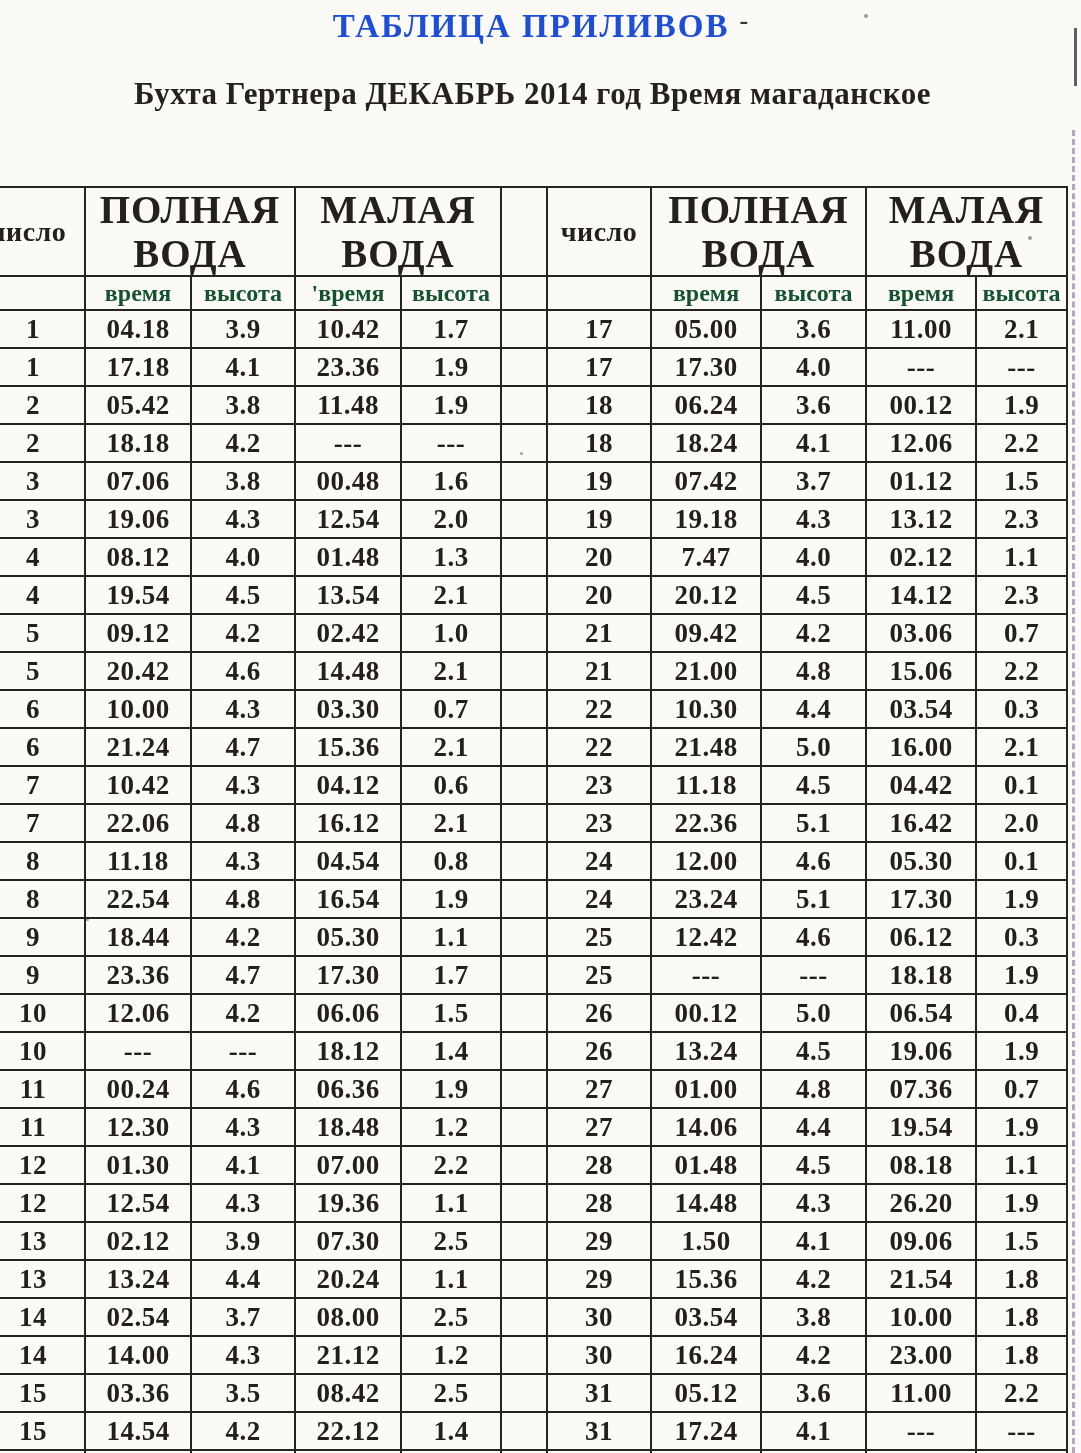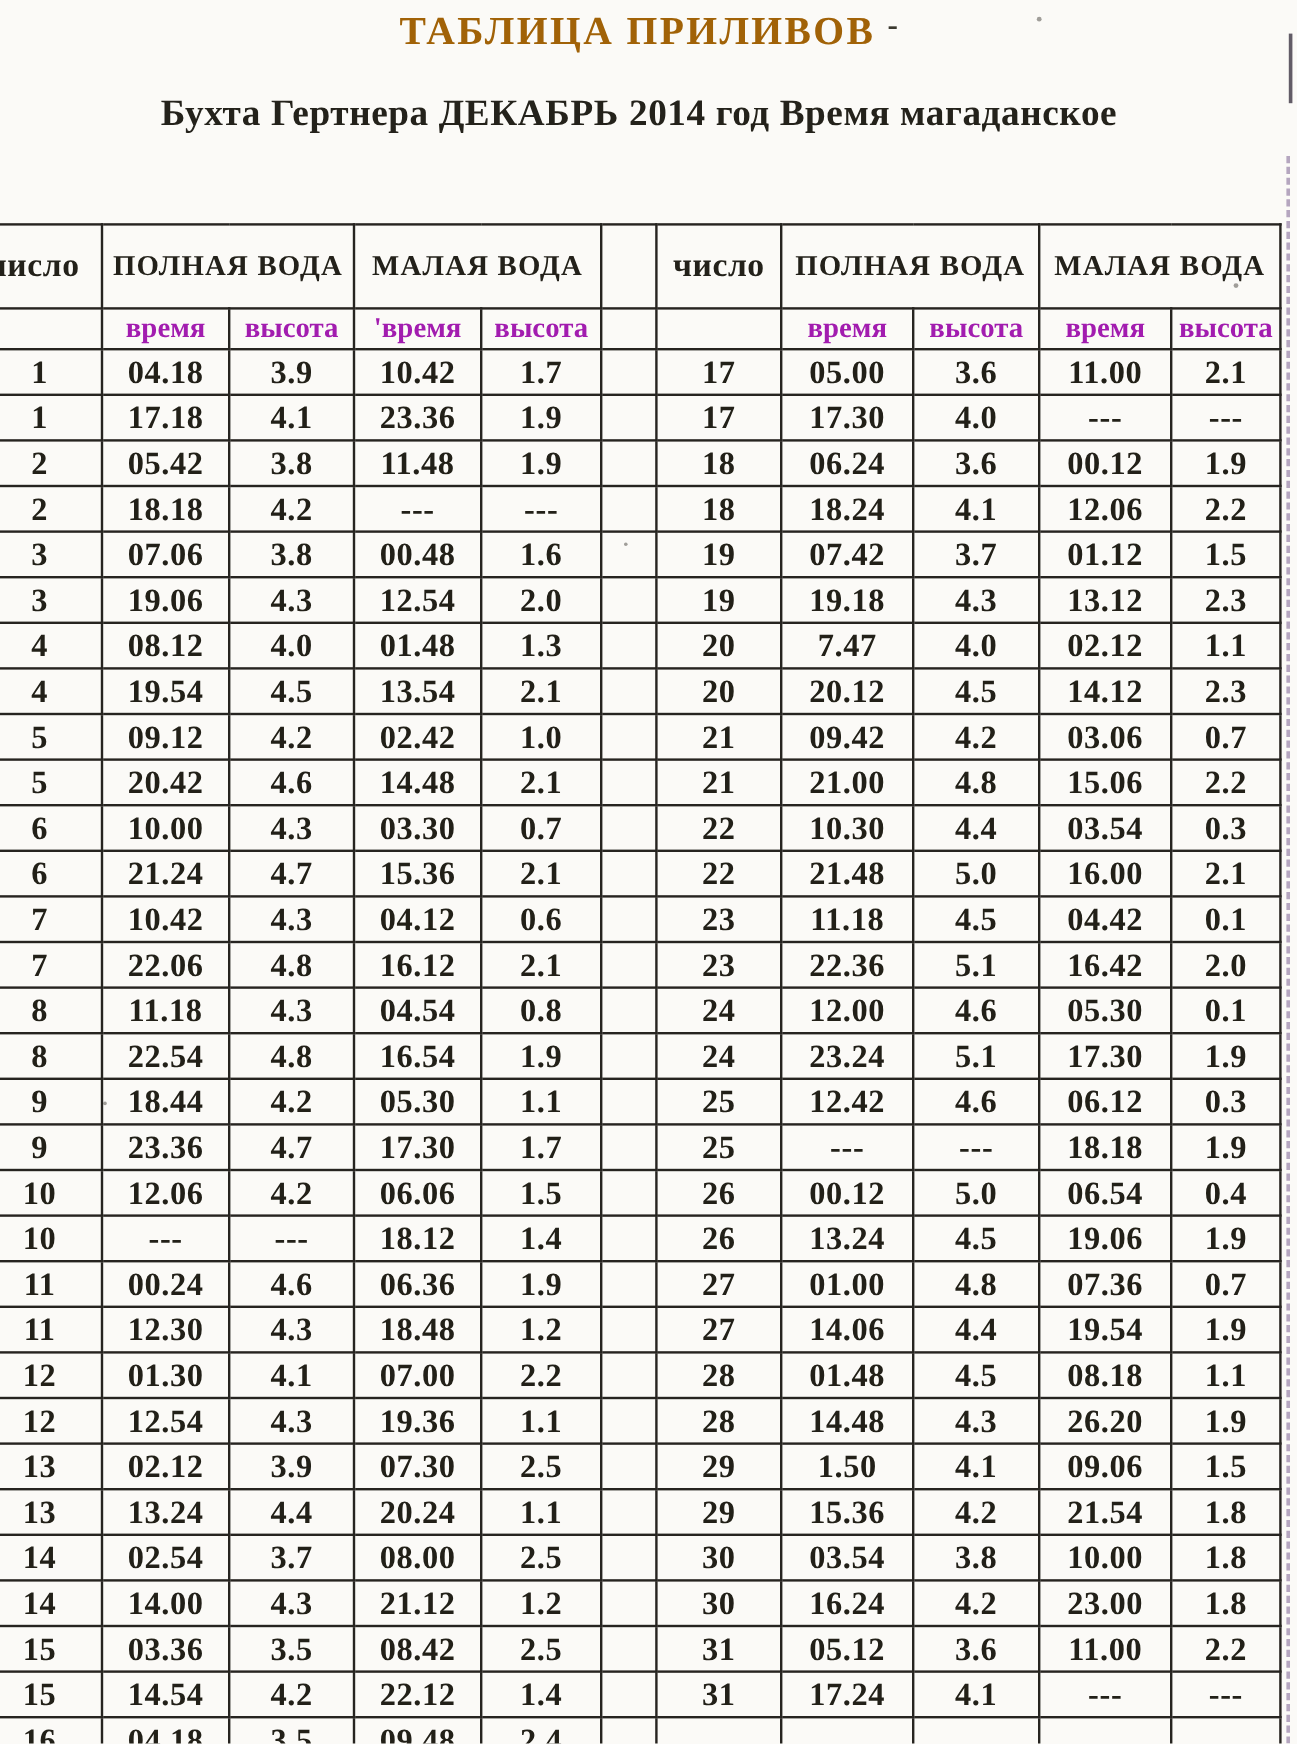--- a/index.html
+++ b/index.html
@@ -24,21 +24,21 @@
     top: 6px;
     left: 0;
     width: 1081px;
     text-align: center;
   }
   .title {
     display: inline-block;
     font-size: 33px;
     font-weight: bold;
     letter-spacing: 2px;
-    color: #a16207;
+    color: #1d4ed8;
   }
   .title-suffix {
     display: inline-block;
     font-size: 26px;
     font-weight: bold;
     vertical-align: 8px;
     margin-left: 10px;
     color: #3a382f;
   }
   .subtitle {
@@ -76,39 +76,39 @@
   table.tide-table td {
     border: 2px solid #262420;
     text-align: center;
     vertical-align: middle;
     padding: 0;
     overflow: hidden;
     white-space: nowrap;
   }
   tr.hdr-group th {
     height: 68px;
-    font-size: 24px;
+    font-size: 39px;
     font-weight: bold;
     line-height: 1.12;
     letter-spacing: 1px;
     white-space: normal;
     color: #23211a;
   }
   tr.hdr-group th.day-head {
     font-size: 28px;
     letter-spacing: 0.5px;
   }
   tr.hdr-group th.day-head-left {
     text-indent: -10px;
   }
   tr.hdr-sub th {
     height: 32px;
     font-size: 24px;
     font-weight: bold;
-    color: #a21caf;
+    color: #14532d;
   }
   td {
     height: 36px;
     font-size: 27px;
     font-weight: bold;
     letter-spacing: 0.5px;
     color: #222018;
   }
   td.spacer {
     background: transparent;

